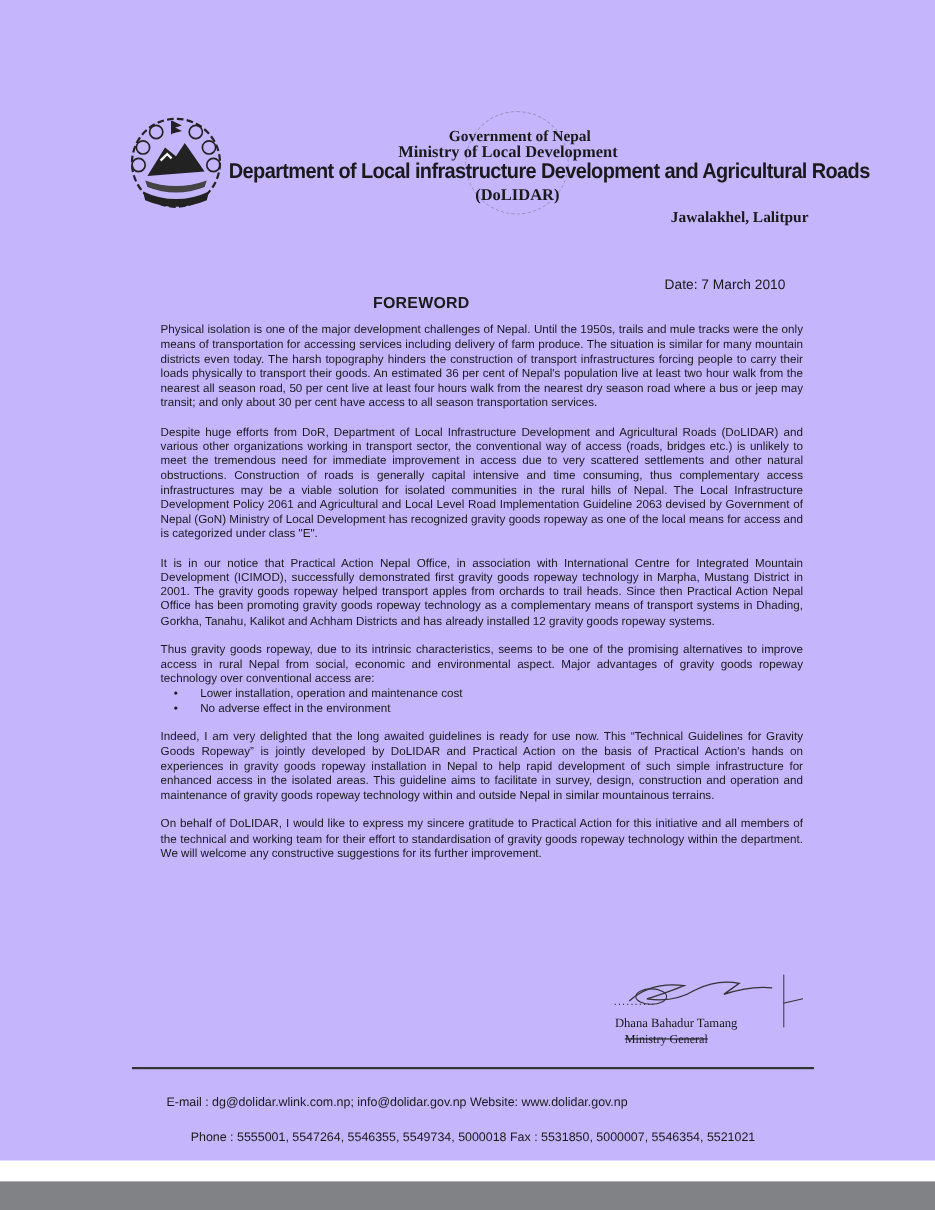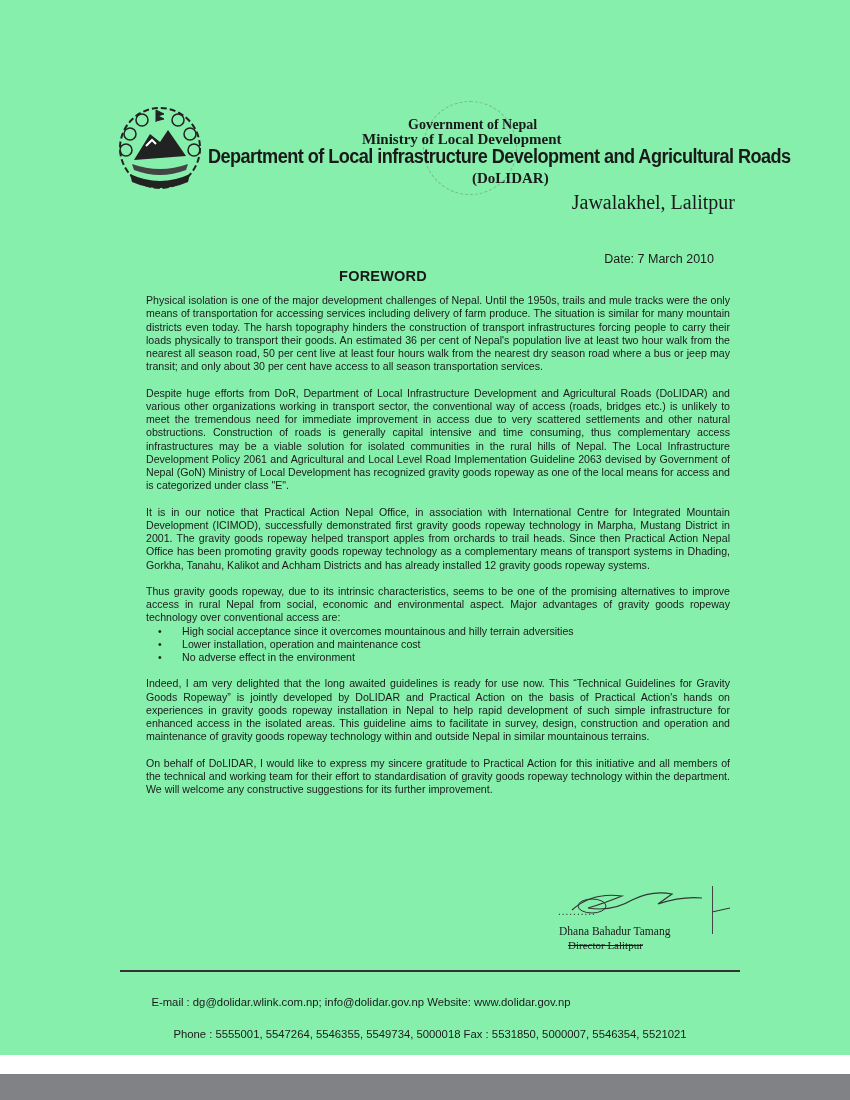--- a/index.html
+++ b/index.html
@@ -1,25 +1,25 @@
 <!DOCTYPE html>
 <html><head>
   <meta charset="utf-8">
   <style>
     html, body { margin:0; padding:0; }
     body { width:850px; height:1100px; background:#ffffff; position:relative; overflow:hidden; font-family:"Liberation Sans", sans-serif; color:#1a1a1a; }
-    .page { position:absolute; left:0; top:0; width:850px; height:1055px; background:#86efac; }
+    .page { position:absolute; left:0; top:0; width:850px; height:1055px; background:#c4b5fd; }
     .bottom-bar { position:absolute; left:0; top:1074px; width:850px; height:26px; background:#818286; }
 
     .logo { position:absolute; left:116px; top:104px; width:88px; height:88px; }
     .hdr1 { position:absolute; left:408px; top:131px; font-family:"Liberation Serif", serif; font-weight:bold; font-size:14px; }
     .hdr2 { position:absolute; left:362px; top:124px; font-family:"Liberation Serif", serif; font-weight:bold; font-size:15px; }
     .hdr-dept { position:absolute; left:208px; top:145px; font-family:"Liberation Sans", sans-serif; font-weight:bold; font-size:19.5px; letter-spacing:-0.6px; transform:scaleX(0.93); transform-origin:left top; white-space:nowrap; }
-    .hdr-abbr { position:absolute; left:432px; top:170px; font-family:"Liberation Serif", serif; font-weight:bold; font-size:15px;margin-left:40px; }
-    .hdr-loc { position:absolute; right:115px; top:191px; font-family:"Liberation Serif", serif; font-weight:normal; font-size:20px; }
+    .hdr-abbr { position:absolute; left:432px; top:170px; font-family:"Liberation Serif", serif; font-weight:bold; font-size:15px; }
+    .hdr-loc { position:absolute; right:115px; top:191px; font-family:"Liberation Serif", serif; font-weight:bold; font-size:14px; }
     .seal { position:absolute; left:423px; top:101px; width:92px; height:92px; border-radius:50%; border:1px dashed rgba(90,90,90,0.35); }
 
     .date { position:absolute; right:136px; top:252px; font-size:12.5px; }
     .title { position:absolute; left:0; width:756px; top:268px; text-align:center; font-weight:bold; font-size:14.5px; letter-spacing:0.2px; padding-left:10px; box-sizing:border-box; }
 
     .body { position:absolute; left:146px; top:294px; width:584px; font-size:10.6px; line-height:13.25px; text-align:justify; }
     .body p { margin:0 0 13px 0; }
     .body ul { margin:0 0 13px 0; padding-left:36px; list-style:none; }
     .body li { position:relative; }
     .body li::before { content:"•"; position:absolute; left:-24px; }
@@ -65,38 +65,37 @@
 
   <div class="date">Date: 7 March 2010</div>
   <div class="title">FOREWORD</div>
 
   <div class="body">
     <p>Physical isolation is one of the major development challenges of Nepal. Until the 1950s, trails and mule tracks were the only means of transportation for accessing services including delivery of farm produce. The situation is similar for many mountain districts even today. The harsh topography hinders the construction of transport infrastructures forcing people to carry their loads physically to transport their goods. An estimated 36 per cent of Nepal's population live  at least two hour walk from the nearest all season road, 50 per cent live at least four hours walk from the nearest dry season road where a bus or jeep may transit; and only about 30 per cent have access to all season transportation services.</p>
     <p>Despite huge efforts from DoR, Department of Local Infrastructure Development and Agricultural Roads (DoLIDAR) and various other organizations working in transport sector, the conventional way of access (roads, bridges etc.) is unlikely to meet the tremendous need for immediate improvement in access due to very scattered settlements and other natural obstructions. Construction of roads is generally capital intensive and time consuming, thus complementary access infrastructures may be a viable solution for isolated communities in the rural hills of Nepal. The Local Infrastructure Development Policy 2061 and Agricultural and Local Level Road Implementation Guideline 2063 devised by Government of Nepal (GoN) Ministry of Local Development has recognized gravity goods ropeway  as one of the local means for access and is categorized under class "E".</p>
     <p>It is in our notice that Practical Action Nepal Office, in association with International Centre for Integrated Mountain Development (ICIMOD), successfully demonstrated first gravity goods ropeway technology in Marpha, Mustang District in 2001. The gravity goods ropeway helped transport apples from orchards to trail heads. Since then Practical Action Nepal Office has been promoting gravity goods ropeway technology as a complementary means of transport systems in Dhading, Gorkha, Tanahu, Kalikot and Achham Districts and has already installed 12 gravity goods ropeway systems.</p>
     <p style="margin-bottom:0;">Thus gravity goods ropeway, due to its intrinsic characteristics, seems to be one of the promising alternatives to improve access in rural Nepal from social, economic and environmental aspect. Major advantages of gravity goods ropeway technology over conventional access are:</p>
     <ul>
-      <li>High social acceptance since it overcomes mountainous and hilly terrain adversities</li>
       <li>Lower installation, operation and maintenance cost</li>
       <li>No adverse effect in the environment</li>
     </ul>
     <p>Indeed, I am very delighted that the long awaited guidelines is ready for use now. This “Technical Guidelines for Gravity Goods Ropeway” is jointly developed by DoLIDAR and Practical Action on the basis of Practical Action's hands on experiences in gravity goods ropeway installation in Nepal to help rapid development of such simple infrastructure for enhanced access in the isolated areas. This guideline aims to facilitate in survey, design, construction and operation and maintenance of gravity goods ropeway technology within and outside Nepal in similar mountainous terrains.</p>
     <p>On behalf of DoLIDAR, I would like to express my sincere gratitude to Practical Action for this initiative and all members of the    technical and working team for their effort to standardisation of gravity goods ropeway technology within the department. We will welcome any constructive suggestions for its further improvement.</p>
   </div>
 
   <div class="sig-block">
     <svg class="sig-scribble" viewBox="0 0 170 40">
       <path d="M10 28 Q30 10 60 14 Q40 22 26 26 Q50 30 70 18 Q90 8 110 12 L96 22 Q120 14 140 16" fill="none" stroke="#333" stroke-width="1.2"></path>
       <ellipse cx="30" cy="24" rx="14" ry="7" fill="none" stroke="#333" stroke-width="1"></ellipse>
       <path d="M150 30 L168 26" stroke="#333" stroke-width="1"></path>
     </svg>
     <div class="sig-dots">..........</div>
     <div class="sig-vline"></div>
     <div class="sig-name">Dhana Bahadur Tamang</div>
-    <div class="sig-title">Director Lalitpur</div>
+    <div class="sig-title">Ministry General</div>
   </div>
 
   <div class="rule"></div>
   <div class="contact1">Phone : 5555001, 5547264, 5546355, 5549734, 5000018  Fax : 5531850, 5000007, 5546354, 5521021</div>
   <div class="contact2">E-mail : dg@dolidar.wlink.com.np; info@dolidar.gov.np Website: www.dolidar.gov.np</div>
 </div>
 
 <div class="bottom-bar"></div>
 
 </body></html>

